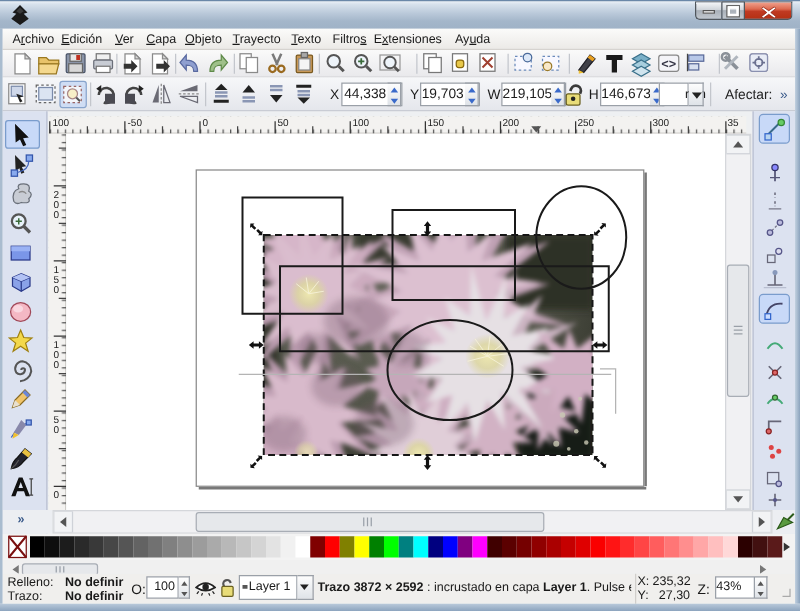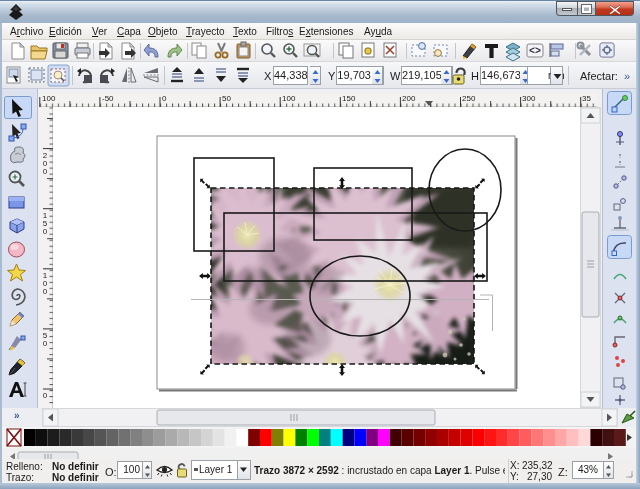--- a/index.html
+++ b/index.html
@@ -290,21 +290,21 @@
           <path d="M9 16 L14 10 H4 Z" fill="#222"></path>
         </g>
 
   <g transform="translate(232,4)">
           <path d="M4 7 h10 M4 10 h10" stroke="#8a96b4" stroke-width="2"></path>
           <path d="M9 17 L14 12 H4 Z" fill="#222"></path>
           <path d="M3 3 h12" stroke="#222" stroke-width="2.4"></path>
         </g>
  </svg>
  <span class="lbl" style="left:262px;top:8px">X</span>
- <div class="spin" style="left:271px;top:4px;width:35px">44,338</div>
+ <div class="spin" style="left:271px;top:4px;width:49px">44,338</div>
  <div class="spinar" style="left:308px;top:4px"><svg width="11" height="19">
           <path d="M5.5 3 l3 4 h-6 Z" fill="#3a6aca"></path>
           <path d="M5.5 16 l3 -4 h-6 Z" fill="#3a6aca"></path>
         </svg></div>
  <span class="lbl" style="left:326px;top:8px">Y</span>
  <div class="spin" style="left:334px;top:4px;width:48px">19,703</div>
  <div class="spinar" style="left:370px;top:4px"><svg width="11" height="19">
           <path d="M5.5 3 l3 4 h-6 Z" fill="#3a6aca"></path>
           <path d="M5.5 16 l3 -4 h-6 Z" fill="#3a6aca"></path>
         </svg></div>
@@ -777,21 +777,21 @@
   <div class="abs" style="left:236px;top:1px;width:13px;height:20px;background:linear-gradient(#fdfdfd,#dfe3e8);border:1px solid #9aa0a8;border-left:none"><svg width="11" height="18">
           <path d="M5.5 11 l3.5 -4.5 h-7 Z" fill="#222"></path>
         </svg></div>
   <span class="abs" style="left:252px;top:6px;white-space:nowrap;width:251px;overflow:hidden"><b>Trazo</b> <b>3872 × 2592</b> : incrustado en capa <b>Layer 1</b>. Pulse en la se</span>
   <div class="abs" style="left:506px;top:0;width:1px;height:24px;background:#d0cecb"></div>
   <span class="abs" style="left:508px;top:1px">X:</span>
       <span class="abs" style="left:520px;top:1px">235,32</span>
   <span class="abs" style="left:508px;top:12px">Y:</span>
       <span class="abs" style="left:525px;top:12px">27,30</span>
   <span class="abs" style="left:556px;top:7px;font-size:11px">Z:</span>
-  <div class="abs" style="left:570px;top:2px;width:32px;height:18px;background:#fff;border:1px solid #9aa0a8;font-size:10px;text-align:center;line-height:16px">43%</div>
+  <div class="abs" style="left:570px;top:2px;width:32px;height:18px;background:#fff;border:1px solid #9aa0a8;font-size:10px;line-height:16px">43%</div>
   <div class="abs" style="left:602px;top:2px;width:10px;height:18px;background:linear-gradient(#fdfdfd,#dfe3e8);border:1px solid #9aa0a8;border-left:none"><svg width="9" height="18">
           <path d="M4.5 3 l2.5 3.5 h-5 Z M4.5 15 l2.5 -3.5 h-5 Z" fill="#555"></path>
         </svg></div>
   <svg class="abs" style="left:622px;top:10px" width="10" height="10">
         <path d="M8 2 v6 h-6 M8 5 v3 h-3" stroke="#aaa" fill="none"></path>
       </svg>
  </div>
  <div class="abs" id="lborder"></div>
  <div class="abs" id="rborder"></div>
  <div class="abs" id="botborder"></div>

